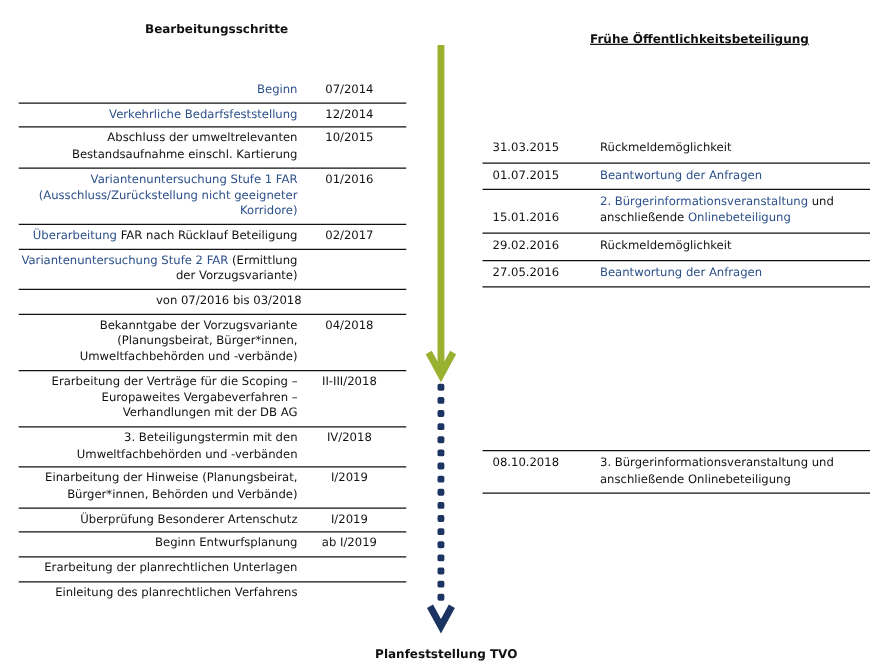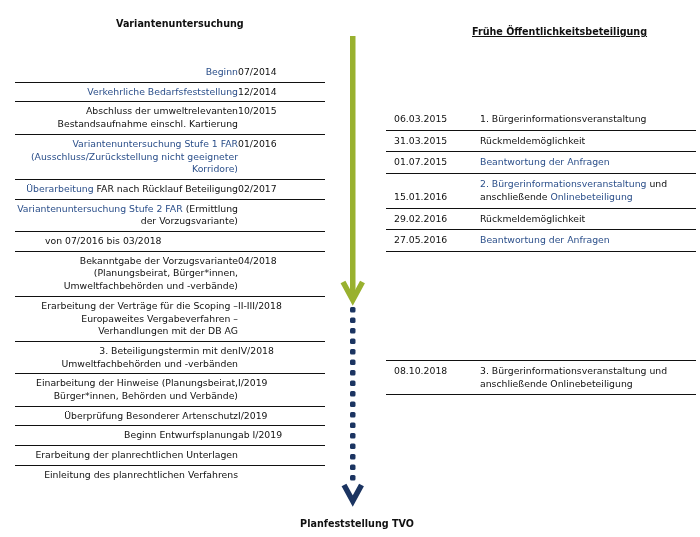--- a/index.html
+++ b/index.html
@@ -15,39 +15,39 @@
   #bottom-heading { left: 0; width: 714px; text-align: center; top: 518px; }
 
   
   .ltable { position: absolute; left: 15px; top: 63px; width: 310px; }
   .lrow {
     position: relative; border-bottom: 1.2px solid #111;
     display: flex; padding: 3px 0 3px 0; line-height: 12.7px;
   }
   .lrow:last-child { border-bottom: none; }
   .lrow .label { width: 223px; text-align: right; padding-right: 0; }
-  .lrow .date { flex: 1; text-align: left; padding-right: 4px; }
+  .lrow .date { flex: 1; text-align: center; padding-right: 4px; }
   .blue { color: #2b4f8a; }
 
   
   .rtable { position: absolute; left: 386px; width: 310px; }
   .rrow {
     border-bottom: 1.2px solid #111;
     display: flex; padding: 4px 0 4px 0; line-height: 12.7px;
   }
   .rrow .rdate { width: 86px; padding-left: 8px; align-self: flex-end; }
   .rrow .rtext { flex: 1; }
 
   
   #arrow-svg { position: absolute; left: 330px; top: 30px; }
 </style>
 </head>
 <body>
 
-<div class="heading" id="left-heading">Variantenuntersuchung</div>
+<div class="heading" id="left-heading">Bearbeitungsschritte</div>
 <div class="heading" id="right-heading">Frühe Öffentlichkeitsbeteiligung</div>
 
 <div class="ltable" id="ltable">
     <div class="lrow">
       <div class="label"><span class="blue">Beginn</span></div>
       <div class="date">07/2014</div>
     </div>
     <div class="lrow">
       <div class="label"><span class="blue">Verkehrliche Bedarfsfeststellung</span></div>
       <div class="date">12/2014</div>
@@ -100,24 +100,20 @@
       <div class="date"></div>
     </div>
     <div class="lrow">
       <div class="label"><span>Einleitung des planrechtlichen Verfahrens</span></div>
       <div class="date"></div>
     </div>
   </div>
 
 <div class="rtable" id="rtable-a" style="top:109px;">
     <div class="rrow">
-      <div class="rdate">06.03.2015</div>
-      <div class="rtext"><span>1. Bürgerinformationsveranstaltung</span></div>
-    </div>
-    <div class="rrow">
       <div class="rdate">31.03.2015</div>
       <div class="rtext"><span>Rückmeldemöglichkeit</span></div>
     </div>
     <div class="rrow">
       <div class="rdate">01.07.2015</div>
       <div class="rtext"><span class="blue">Beantwortung der Anfragen</span></div>
     </div>
     <div class="rrow">
       <div class="rdate">15.01.2016</div>
       <div class="rtext"><span class="blue">2. Bürgerinformationsveranstaltung</span><span> und anschließende </span><span class="blue">Onlinebeteiligung</span></div>

